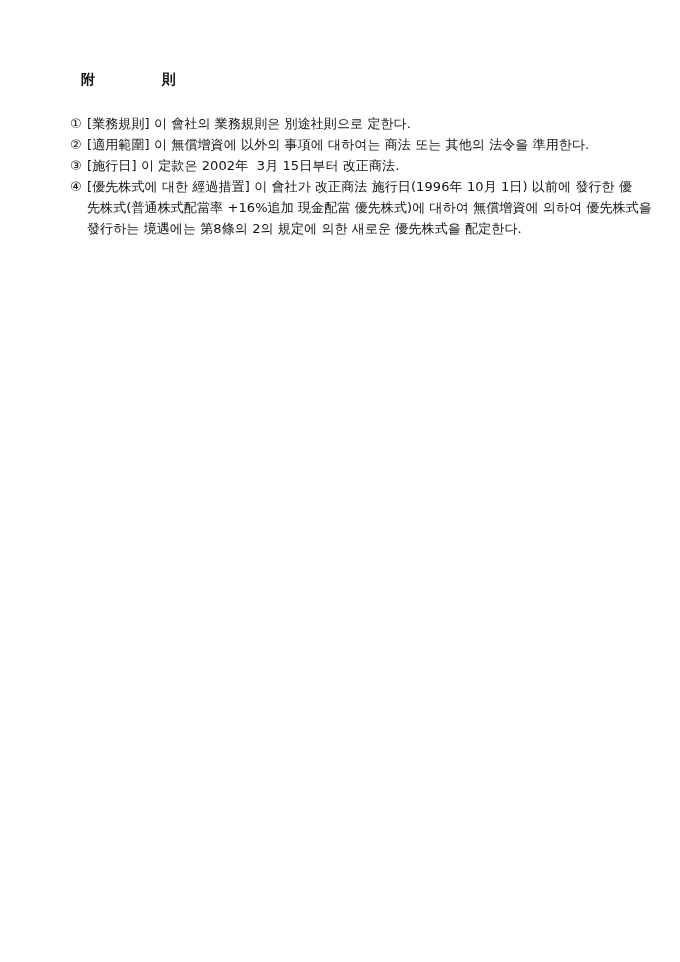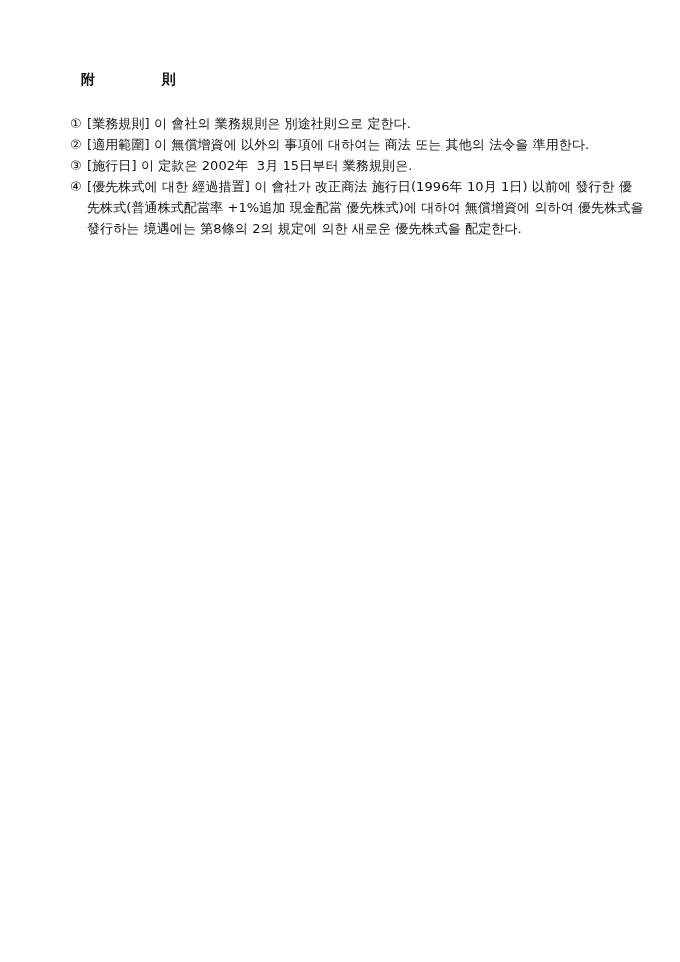--- a/index.html
+++ b/index.html
@@ -64,25 +64,25 @@
       <span class="text">[業務規則] 이 會社의 業務規則은 別途社則으로 定한다.</span>
     </div>
 
     <div class="item">
       <span class="marker">②</span>
       <span class="text">[適用範圍] 이 無償增資에 以外의 事項에 대하여는 商法 또는 其他의 法令을 準用한다.</span>
     </div>
 
     <div class="item">
       <span class="marker">③</span>
-      <span class="text">[施行日] 이 定款은 2002年  3月 15日부터 業務規則은.</span>
+      <span class="text">[施行日] 이 定款은 2002年  3月 15日부터 改正商法.</span>
     </div>
 
     <div class="item">
       <span class="marker">④</span>
       <span class="text">[優先株式에 대한 經過措置] 이 會社가 改正商法 施行日(1996年 10月 1日) 以前에 發行한 優
-先株式(普通株式配當率 +1%追加 現金配當 優先株式)에 대하여 無償增資에 의하여 優先株式을
+先株式(普通株式配當率 +16%追加 現金配當 優先株式)에 대하여 無償增資에 의하여 優先株式을
 發行하는 境遇에는 第8條의 2의 規定에 의한 새로운 優先株式을 配定한다.</span>
     </div>
 
   </div>
 
 </div>
 
 </body></html>

